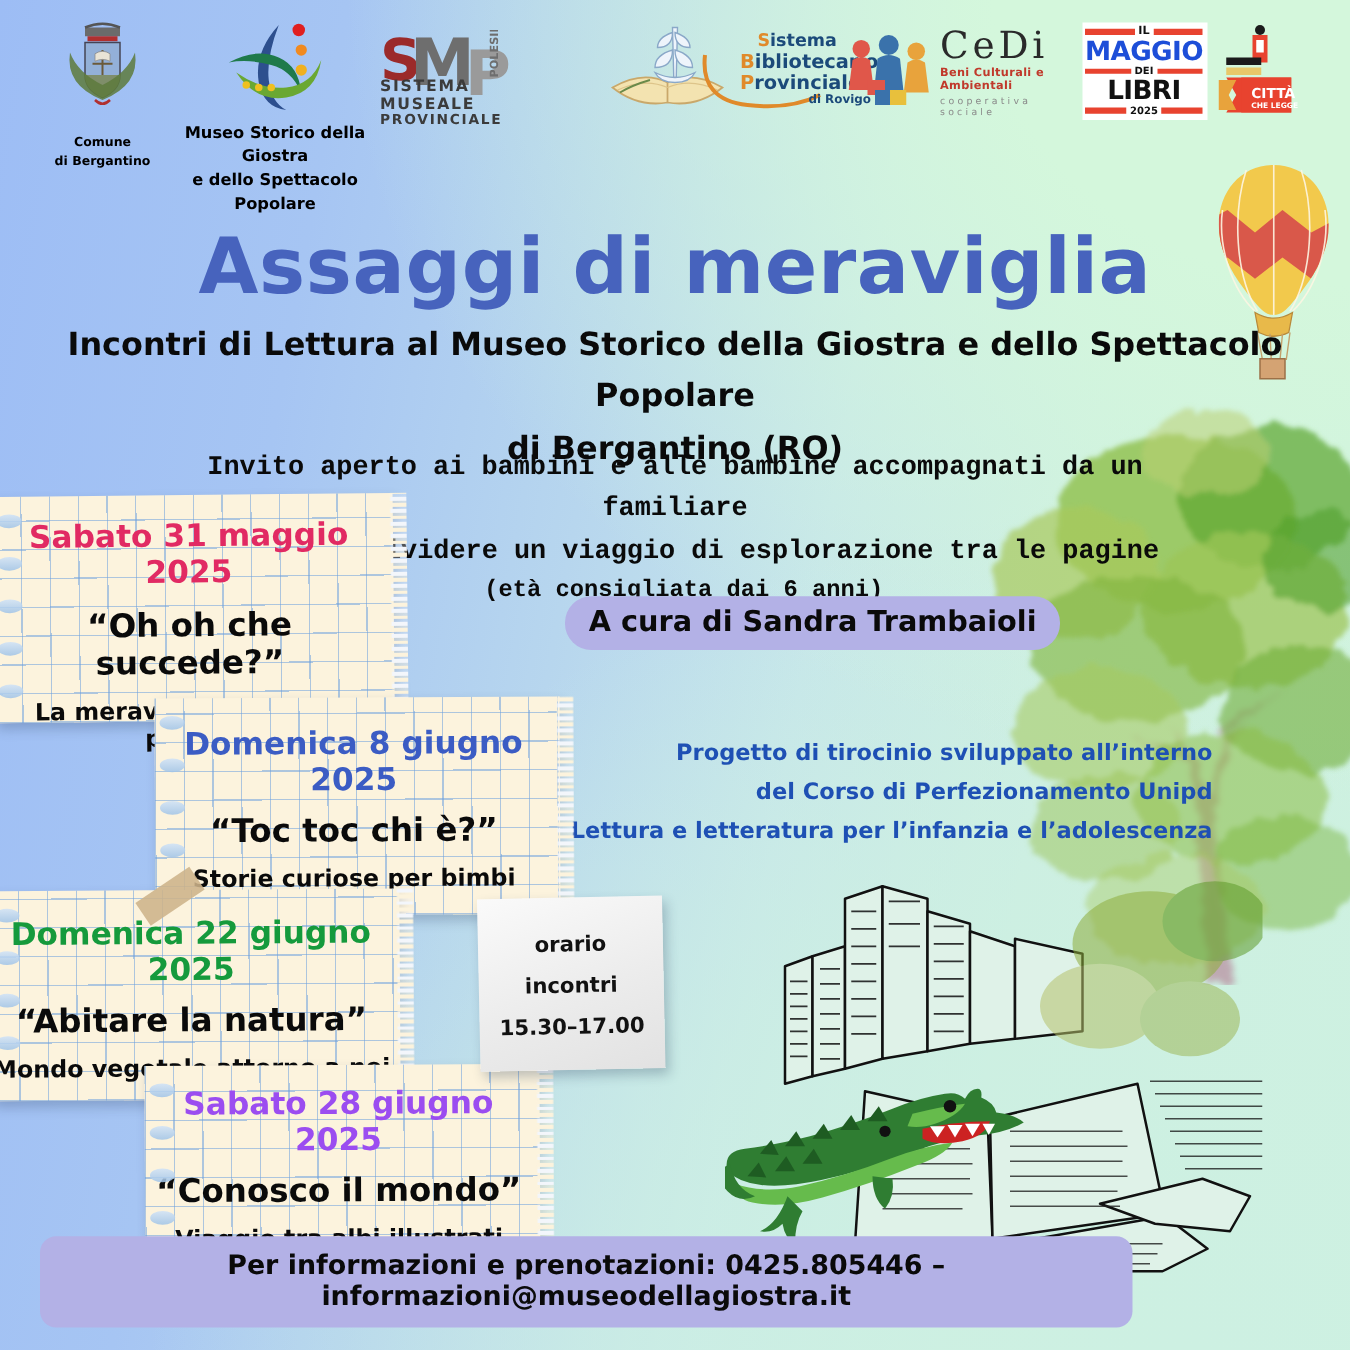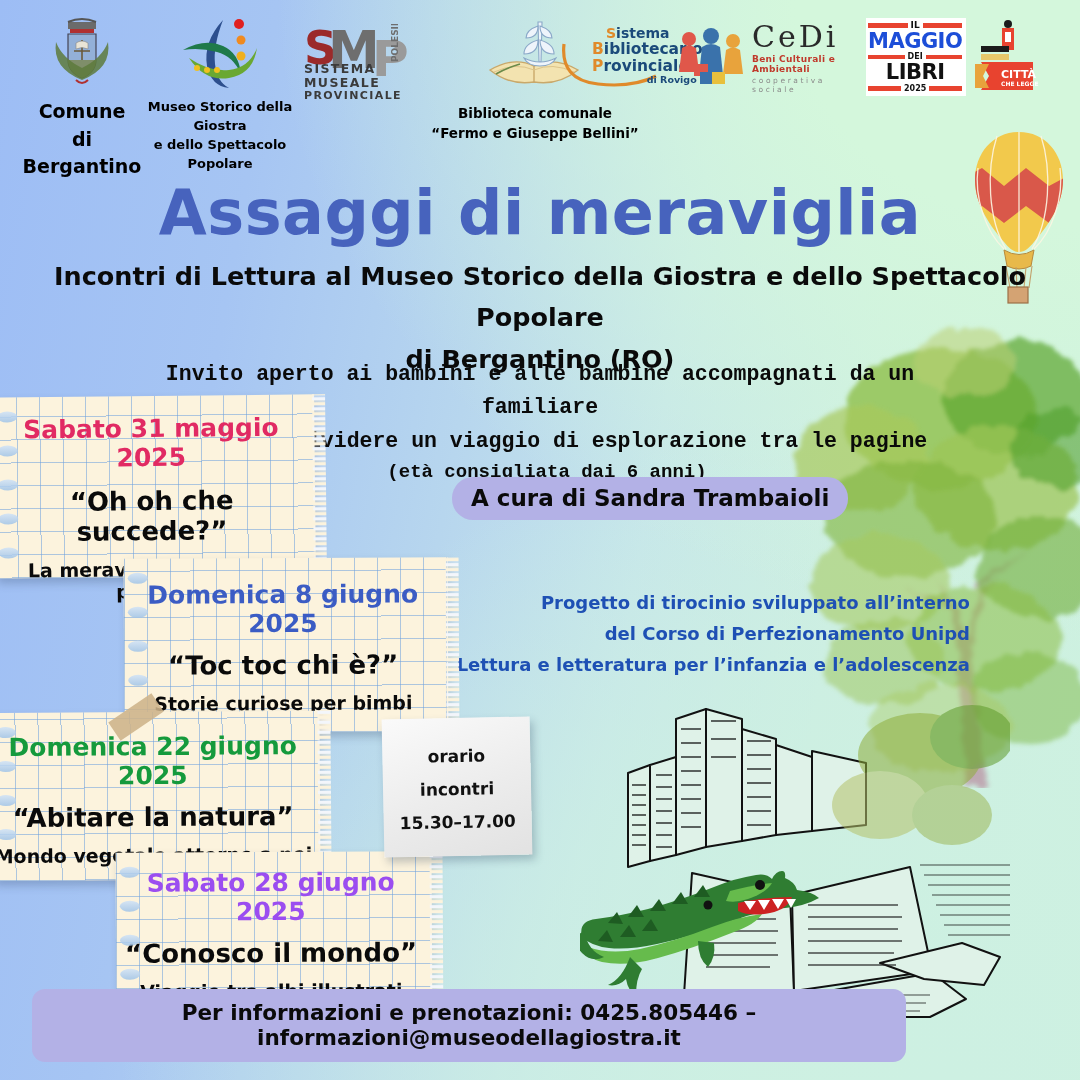--- a/index.html
+++ b/index.html
@@ -296,21 +296,21 @@
         <rect x="22" y="8" width="28" height="7" fill="#6b6b6b"></rect>
         <path d="M22 8 q14 -6 28 0" fill="none" stroke="#555" stroke-width="2"></path>
         <rect x="24" y="15" width="24" height="4" fill="#b03030"></rect>
         <path d="M22 20 h28 v26 q0 12 -14 18 q-14 -6 -14 -18z" fill="#93b0d8" stroke="#445" stroke-width="1.2"></path>
         <path d="M22 46 h28 q0 12 -14 18 q-14 -6 -14 -18z" fill="#7f8e6a"></path>
         <path d="M36 26 v20 M30 31 h12 M28 37 h16" stroke="#6b5a3a" stroke-width="1.6"></path>
         <path d="M30 29 q6 -4 12 0 v6 q-6 -3 -12 0z" fill="#e9e4d6" stroke="#888" stroke-width=".6"></path>
         <path d="M10 28 q-4 26 26 38 q30 -12 26 -38 q-6 16 -26 26 q-20 -10 -26 -26z" fill="#5d7a3c" opacity=".85"></path>
         <path d="M30 66 q6 6 12 0" stroke="#b03030" stroke-width="2" fill="none"></path>
       </svg>
-      <div class="cap" style="font-size:19px;margin-top:2px;">
+      <div class="cap" style="font-size:10px;margin-top:12px;">
         <div>Comune</div>
         <div>di Bergantino</div>
       </div>
     </div>
 
     <div class="logo" style="left:130px;top:14px;width:180px;">
       <svg width="86" height="78" viewBox="0 0 86 78">
         <path d="M46 6 q-10 26 -8 44 q2 18 14 24 q-18 -2 -22 -22 q-4 -24 16 -46z" fill="#2d4f8e"></path>
         <path d="M6 36 q22 -12 40 -4 q16 7 18 28 q-8 -18 -24 -22 q-18 -5 -34 -2z" fill="#1f7a4a"></path>
         <path d="M12 44 q20 14 40 12 q20 -2 28 -22 q-4 26 -28 30 q-24 4 -40 -20z" fill="#6aa832"></path>
@@ -351,24 +351,20 @@
         <g fill="#eef4fb" stroke="#8aa8c8" stroke-width="1.1">
           <path d="M58 8 l4 0 l-1 40 l-2 0z"></path>
           <path d="M60 12 q12 4 12 12 q-12 0 -12 -12z"></path>
           <path d="M60 26 q14 4 14 14 q-14 0 -14 -14z"></path>
           <path d="M58 12 q-12 4 -12 12 q12 0 12 -12z"></path>
           <path d="M58 26 q-14 4 -14 14 q14 0 14 -14z"></path>
           <path d="M44 44 q16 8 32 0 q-4 8 -16 8 q-12 0 -16 -8z"></path>
         </g>
         <path d="M40 50 q-14 4 -24 10" stroke="#6a8a4a" stroke-width="1.6" fill="none"></path>
       </svg>
-      <div class="cap" style="font-size:13.5px;margin-top:0;">
-        <div>Biblioteca comunale</div>
-        <div>“Fermo e Giuseppe Bellini”</div>
-      </div>
     </div>
 
     <div class="logo" style="left:556px;top:26px;width:160px;text-align:left;">
       <div style="position:relative;height:62px;">
         <svg width="160" height="62" viewBox="0 0 160 62" style="position:absolute;left:0;top:0;">
           <path d="M8 18 q-4 36 34 40 q34 4 58 -8" fill="none" stroke="#e08a2a" stroke-width="3.2"></path>
         </svg>
         <div style="position:absolute;left:36px;top:0;line-height:1.08;">
           <div style="font-size:14px;font-weight:bold;color:#1b4a7a;padding-left:14px;">
             <span style="color:#e08a2a;">S</span>istema

